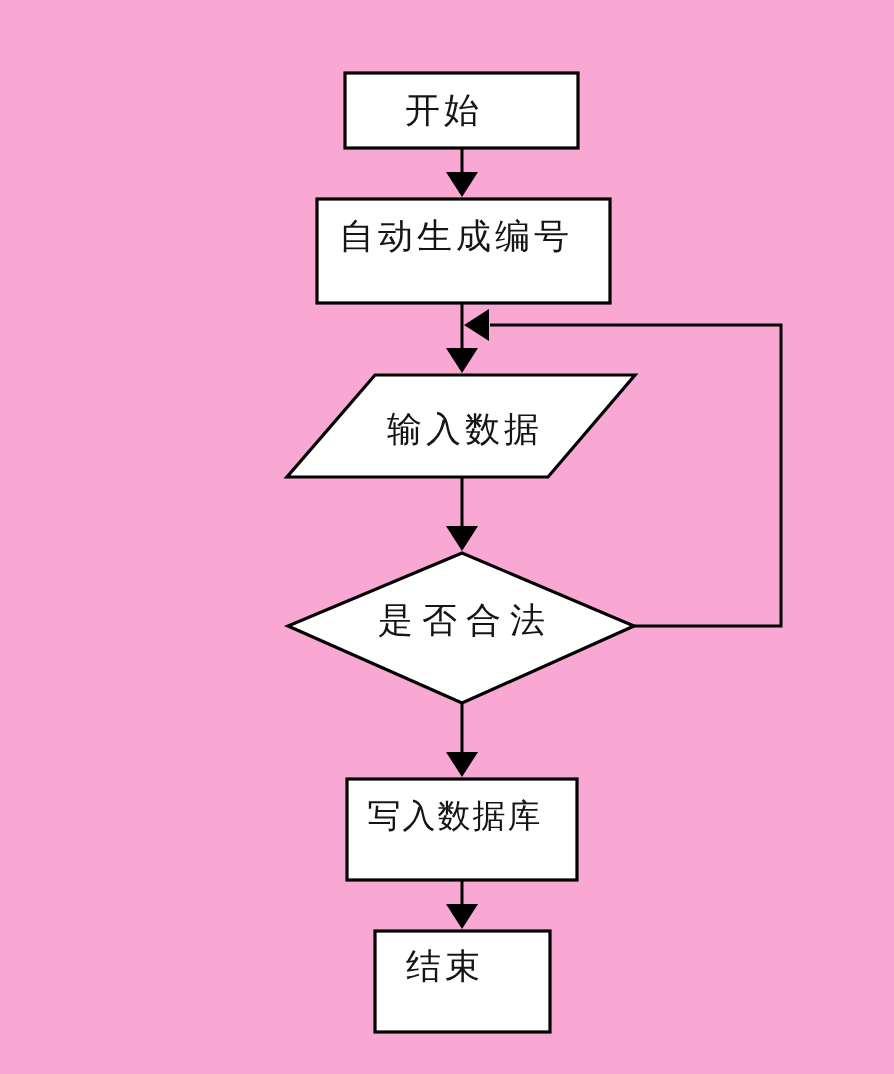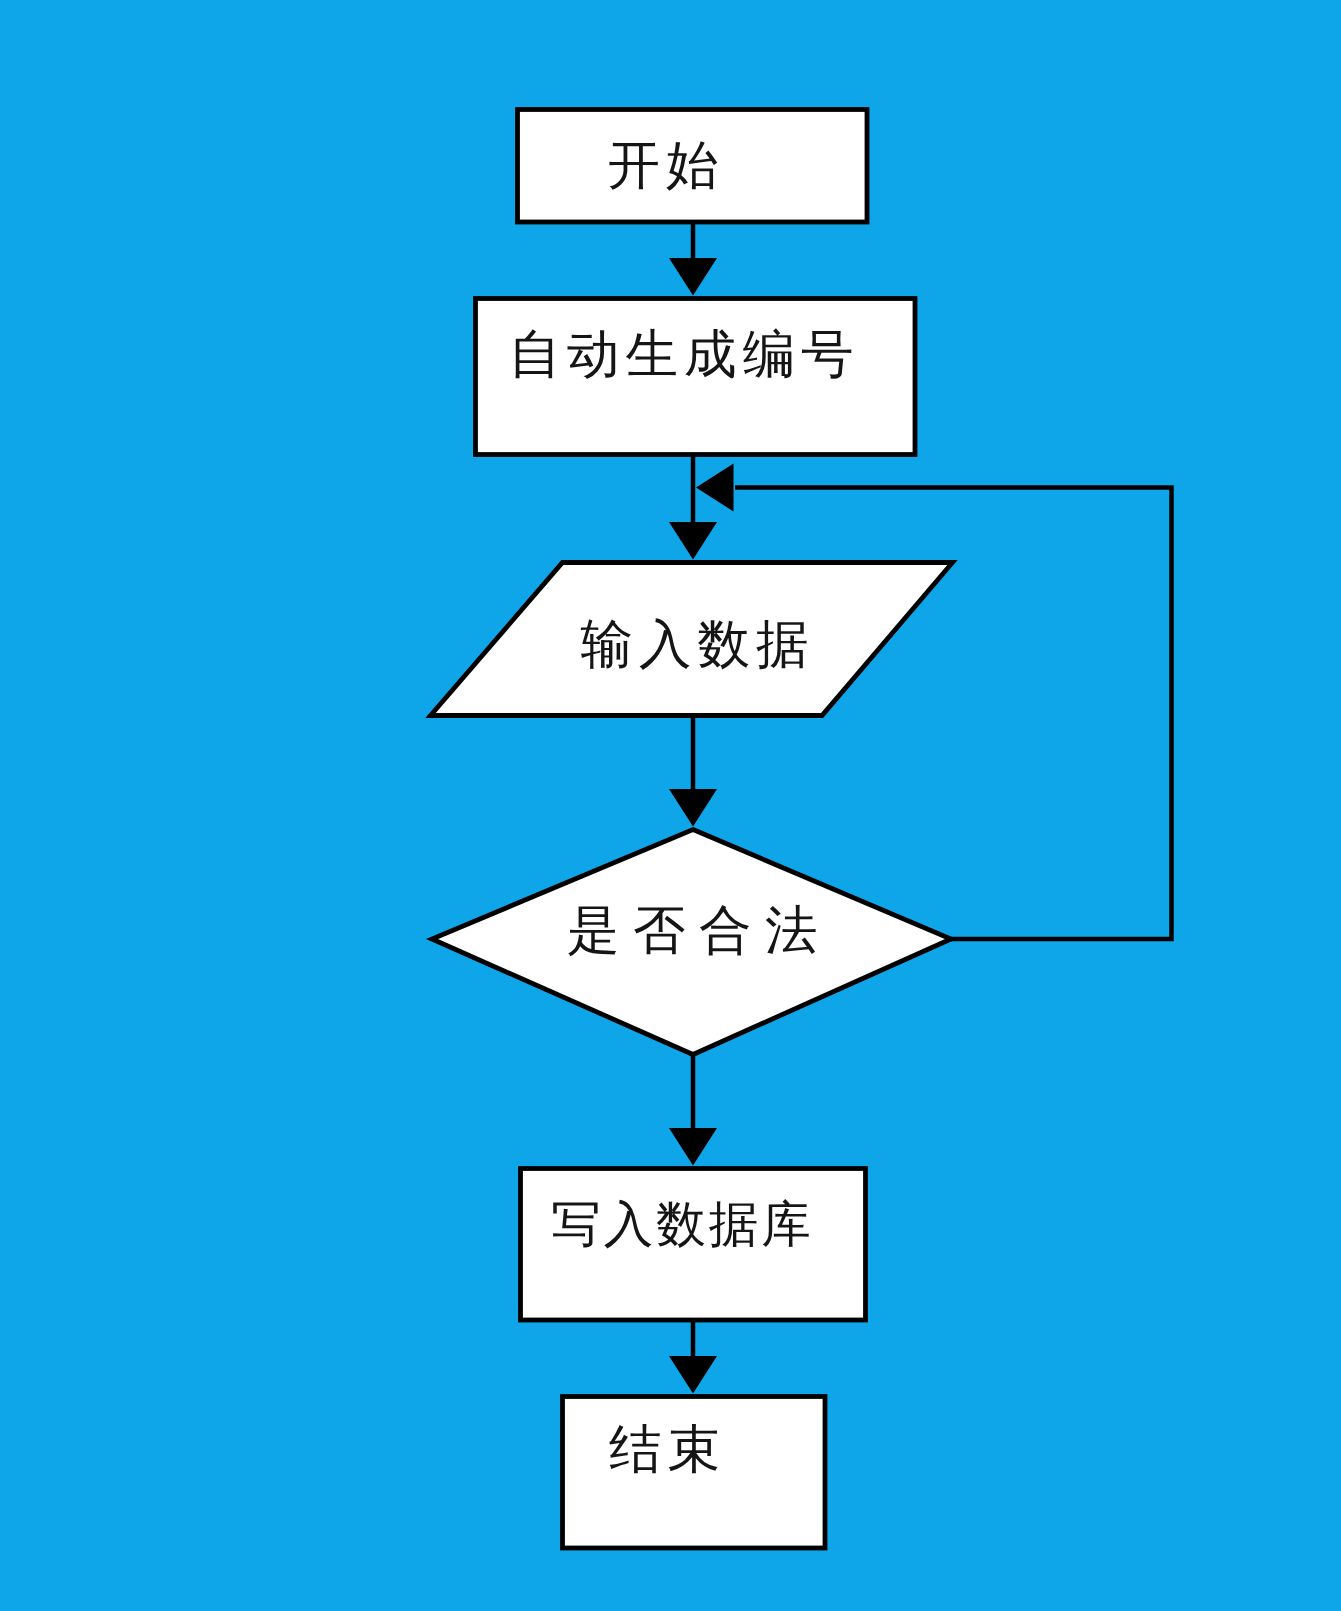--- a/index.html
+++ b/index.html
@@ -4,21 +4,21 @@
 <style>
   html, body {
     margin: 0;
     padding: 0;
     background: #ffffff;
   }
   .canvas-wrap {
     position: relative;
     width: 894px;
     height: 1074px;
-    background: #0ea5e9;
+    background: #f9a8d4;
     overflow: hidden;
   }
   svg {
     display: block;
   }
   .shape {
     fill: #ffffff;
     stroke: #000000;
     stroke-width: 3.2;
   }

